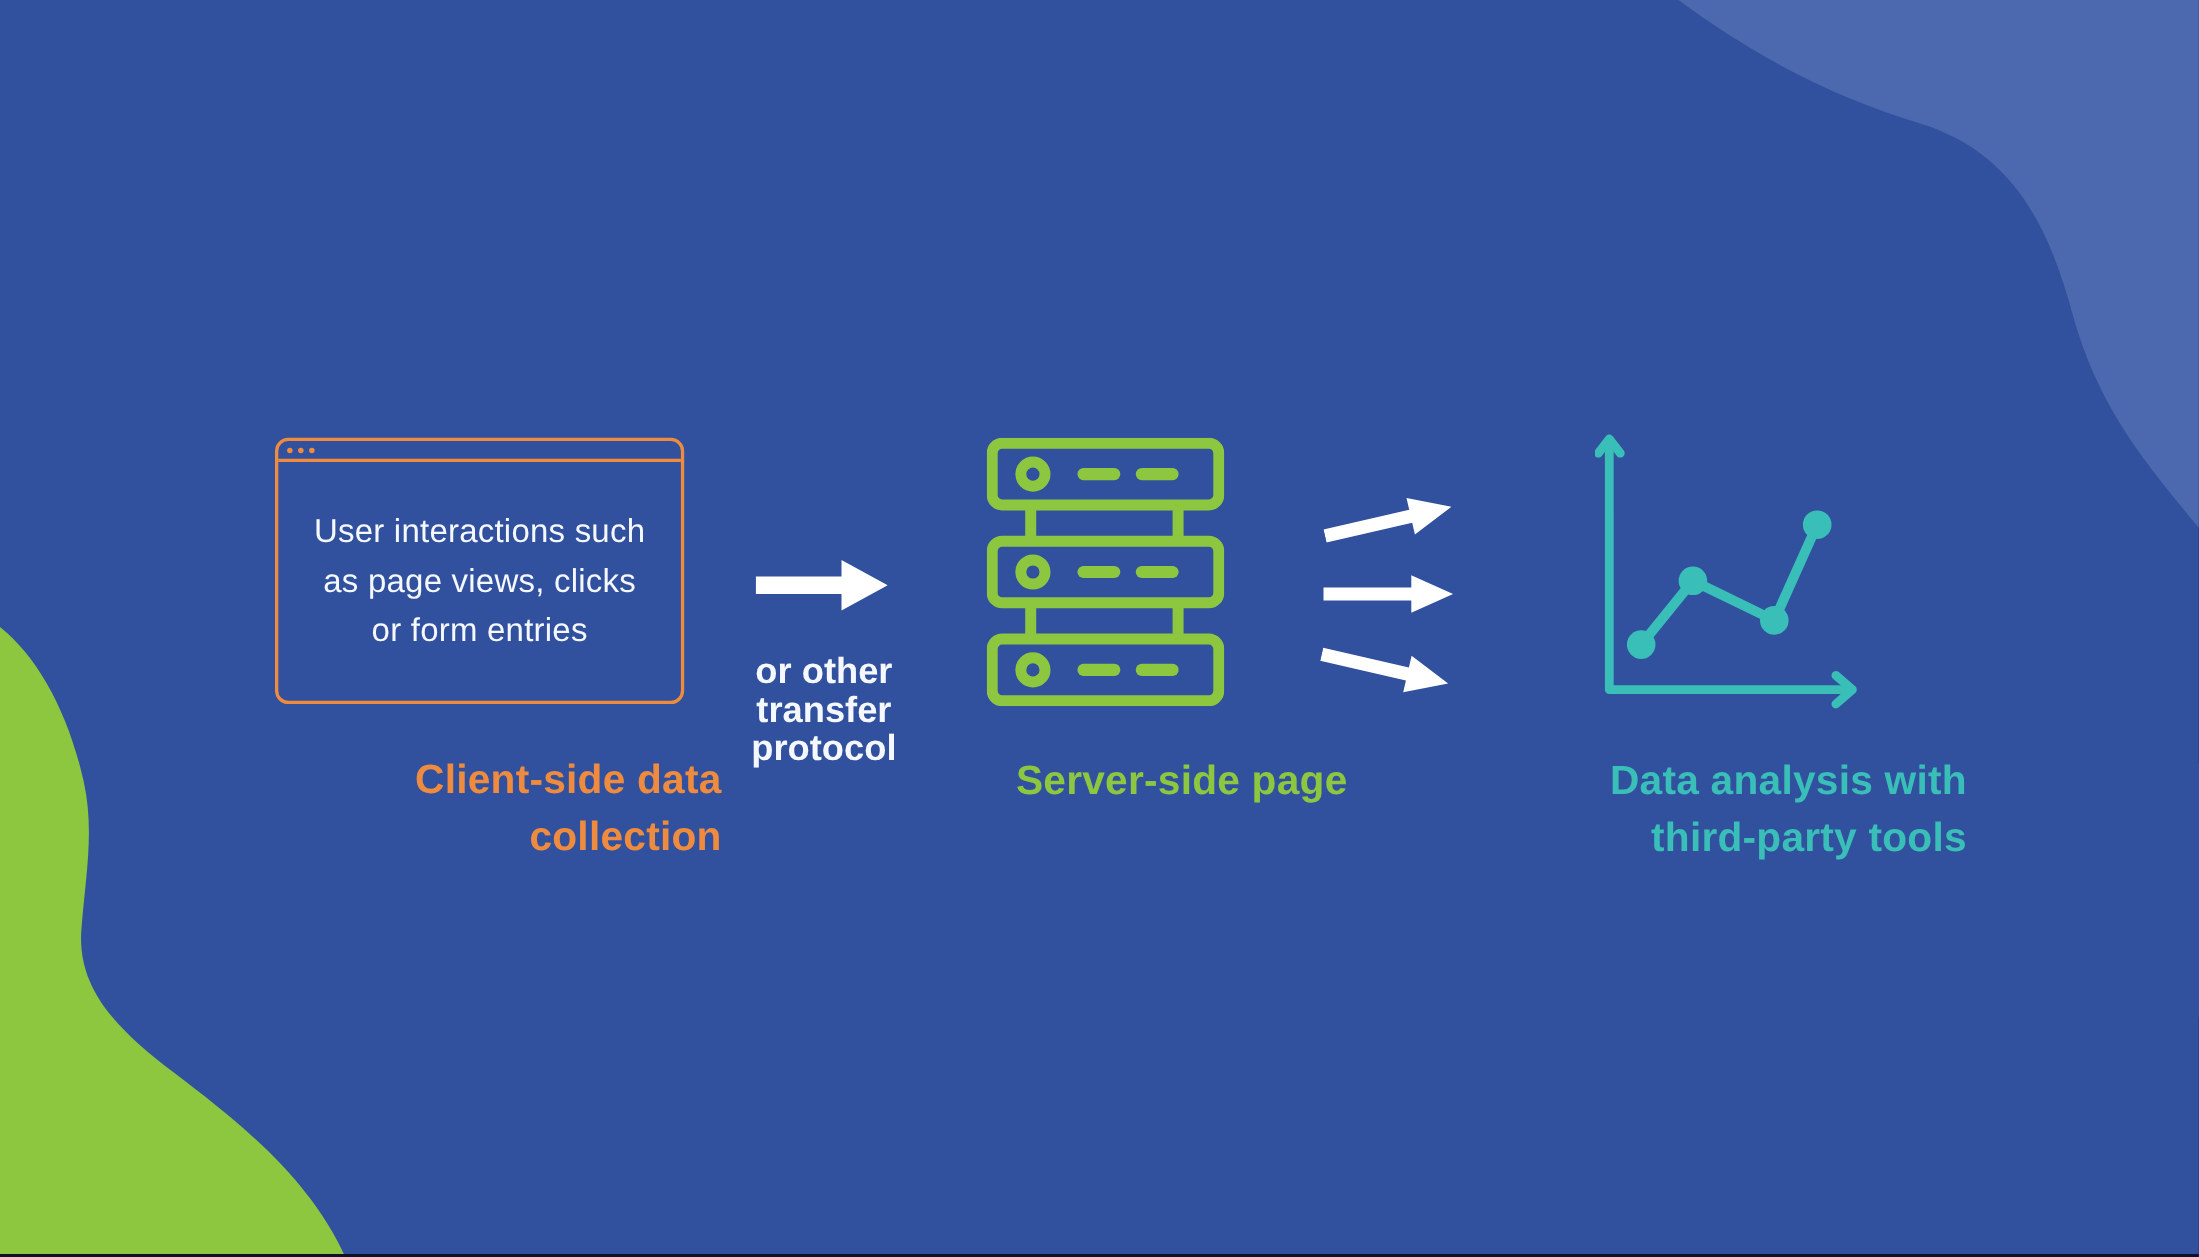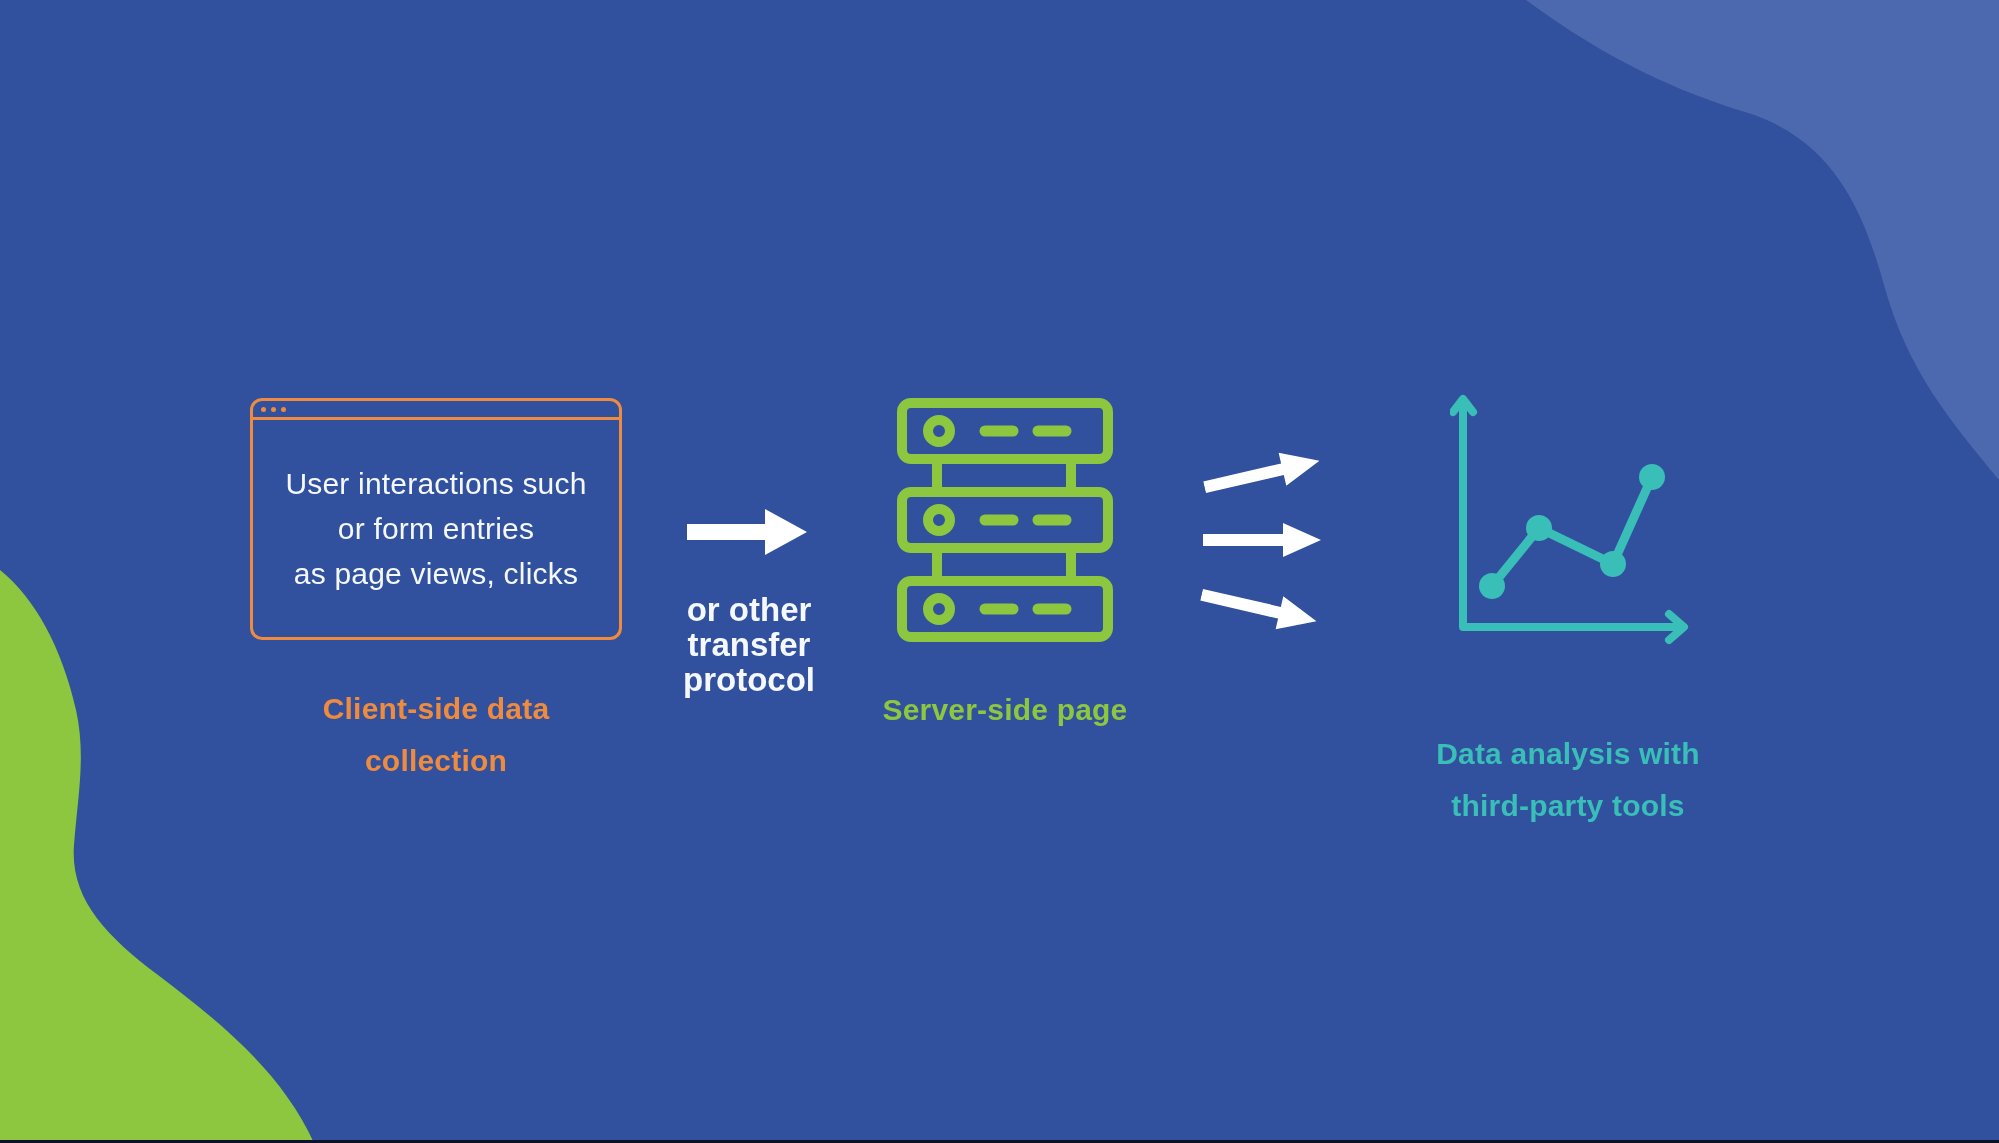--- a/index.html
+++ b/index.html
@@ -33,26 +33,26 @@
     display:flex;align-items:center;padding-left:8px;gap:5px;
   }
   .dot{width:5px;height:5px;border-radius:50%;background:var(--orange);}
   .window-body{
     flex:1;display:flex;flex-direction:column;justify-content:center;
     text-align:center;color:var(--text-white);
     font-size:30px;line-height:45px;letter-spacing:.2px;
   }
 
   .stage-label{
-    position:absolute;width:440px;text-align:center;
-    font-weight:bold;font-size:30px;line-height:52px;letter-spacing:.2px;
+    position:absolute;width:440px;text-align:right;
+    font-weight:bold;font-size:37px;line-height:52px;letter-spacing:.2px;
   }
   .client-label{left:216px;top:683px;color:var(--orange);}
   .server-label{left:785px;top:684px;color:var(--green);}
-  .analysis-label{left:1348px;top:684px;color:var(--teal);margin-top:44px;}
+  .analysis-label{left:1348px;top:684px;color:var(--teal);}
 
   .protocol{
     position:absolute;left:599px;top:434px;width:300px;text-align:center;
     color:var(--text-white);font-size:33px;line-height:40px;
   }
   .note{
     position:absolute;left:639px;top:592px;width:220px;text-align:center;
     color:var(--text-white);font-weight:bold;font-size:33px;line-height:35px;
   }
 
@@ -81,22 +81,22 @@
   </svg>
 
   <div class="window">
     <div class="titlebar">
       <span class="dot"></span>
       <span class="dot"></span>
       <span class="dot"></span>
     </div>
     <div class="window-body">
       <div>User interactions such</div>
+      <div>as page views, clicks</div>
       <div>or form entries</div>
-      <div>as page views, clicks</div>
     </div>
   </div>
 
   <div class="stage-label client-label">
     <div>Client-side data</div>
     <div>collection</div>
   </div>
 
 
   <svg class="abs arrow" style="left:687px;top:506px;" width="120" height="52" viewBox="0 0 120 52">

